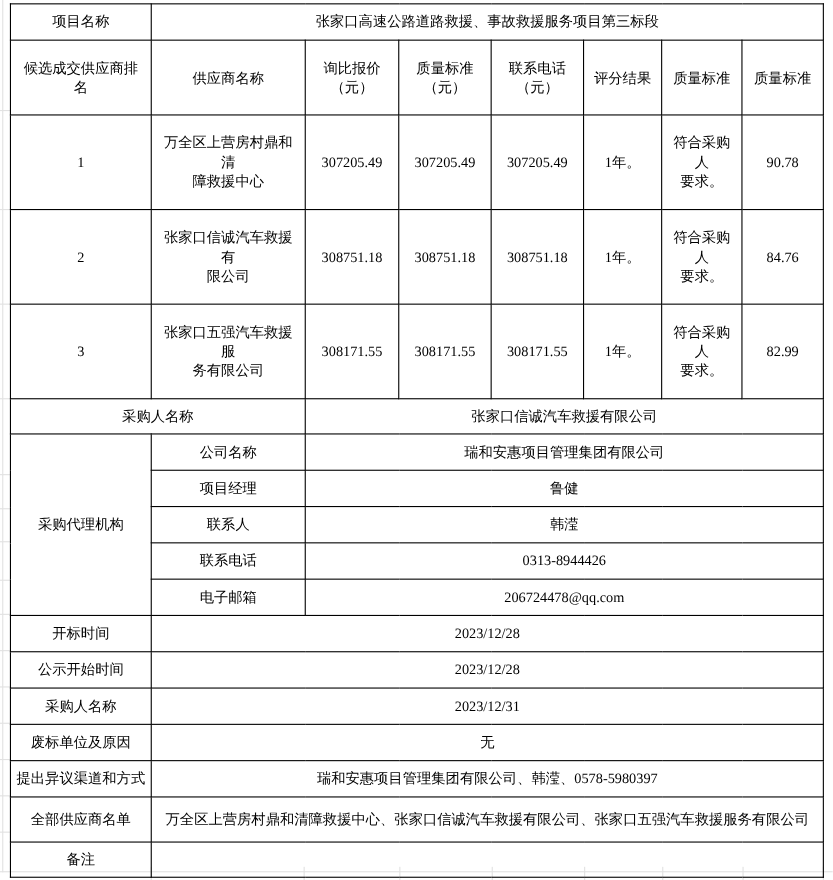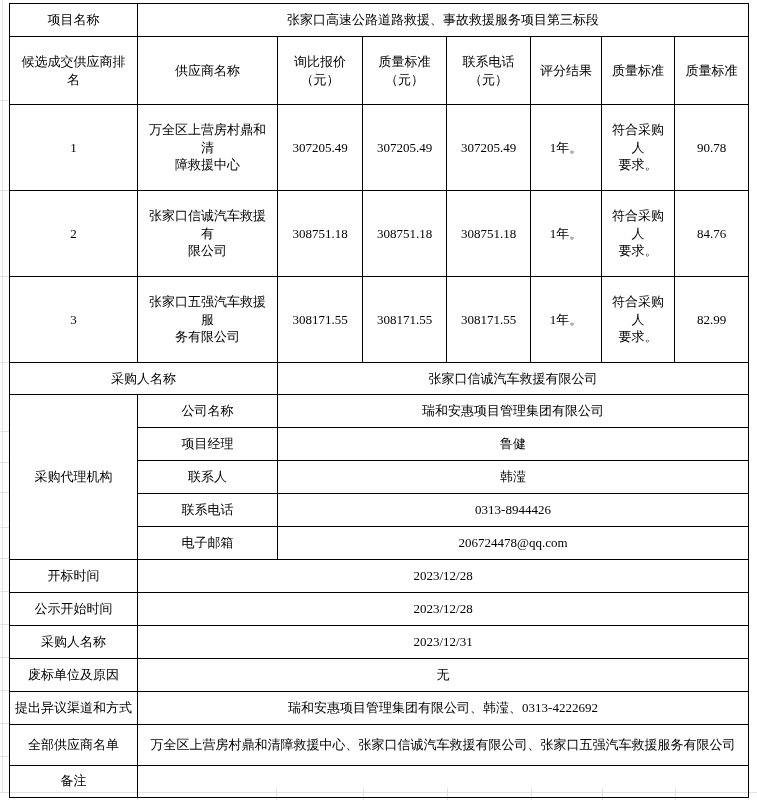--- a/index.html
+++ b/index.html
@@ -168,21 +168,21 @@
   <tr class="r-sm">
     <td>采购人名称</td>
     <td colspan="7">2023/12/31</td>
   </tr>
   <tr class="r-sm">
     <td>废标单位及原因</td>
     <td colspan="7">无</td>
   </tr>
   <tr class="r-sm">
     <td style="padding:1px 2px;">提出异议渠道和方式</td>
-    <td colspan="7">瑞和安惠项目管理集团有限公司、韩滢、0313-4222692</td>
+    <td colspan="7">瑞和安惠项目管理集团有限公司、韩滢、0578-5980397</td>
   </tr>
   <tr class="r-sm2">
     <td>全部供应商名单</td>
     <td colspan="7" style="padding:11px 2px;">万全区上营房村鼎和清障救援中心、张家口信诚汽车救援有限公司、张家口五强汽车救援服务有限公司</td>
   </tr>
   <tr class="r-sm2">
     <td>备注</td>
     <td colspan="7"></td>
   </tr>
 </tbody>

